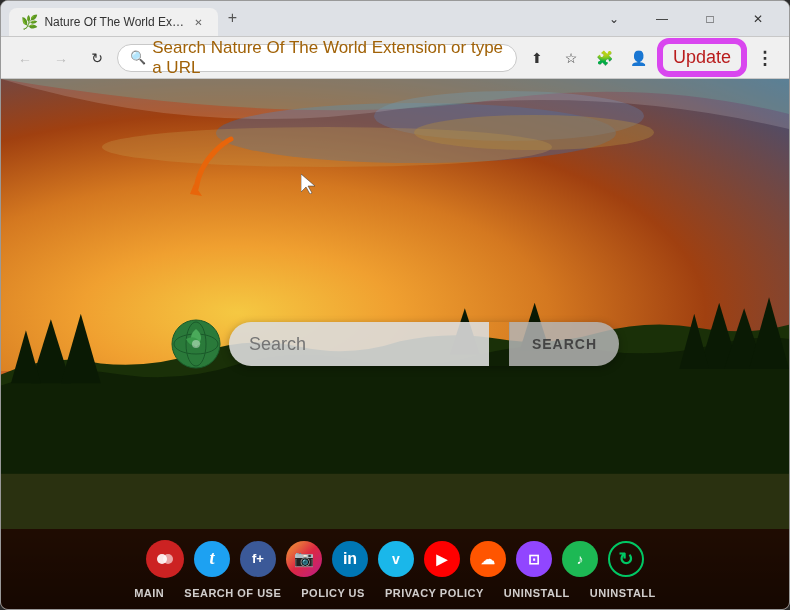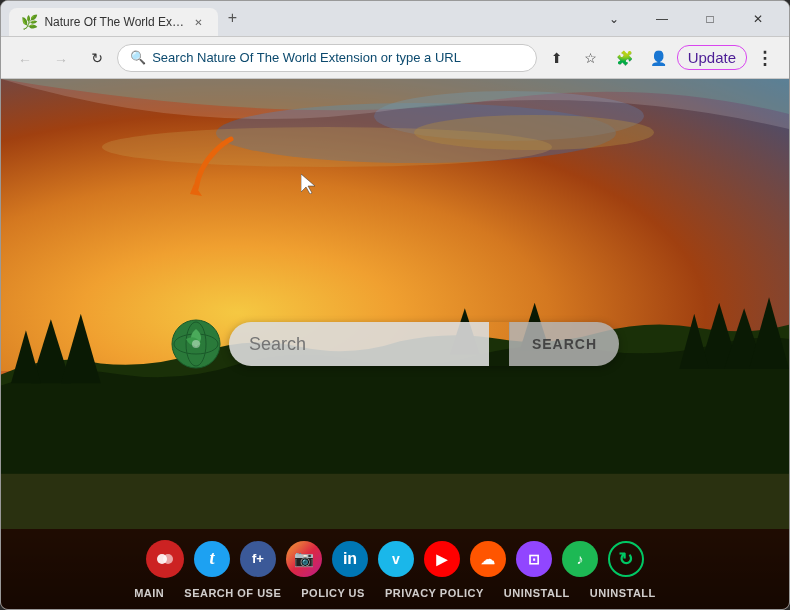--- a/index.html
+++ b/index.html
@@ -131,37 +131,37 @@
       display: flex;
       align-items: center;
       padding: 0 12px;
       gap: 6px;
       font-size: 13px;
       color: #333;
     }
 
     .address-text {
       flex: 1;
-      font-size: 13px;
-      color: #0c4a6e;
+      font-size: 17px;
+      color: #a16207;
     }
 
     .nav-actions {
       display: flex;
       gap: 2px;
       align-items: center;
     }
 
     .update-btn {
       background: transparent;
-      border: 1px solid #d946ef;
-      color: #4c1d95;
+      border: 6px solid #d946ef;
+      color: #b91c1c;
       border-radius: 12px;
       padding: 3px 10px;
-      font-size: 15px;
+      font-size: 18px;
       cursor: pointer;
     }
 
     
     .page-content {
       flex: 1;
       position: relative;
       overflow: hidden;
     }
 

